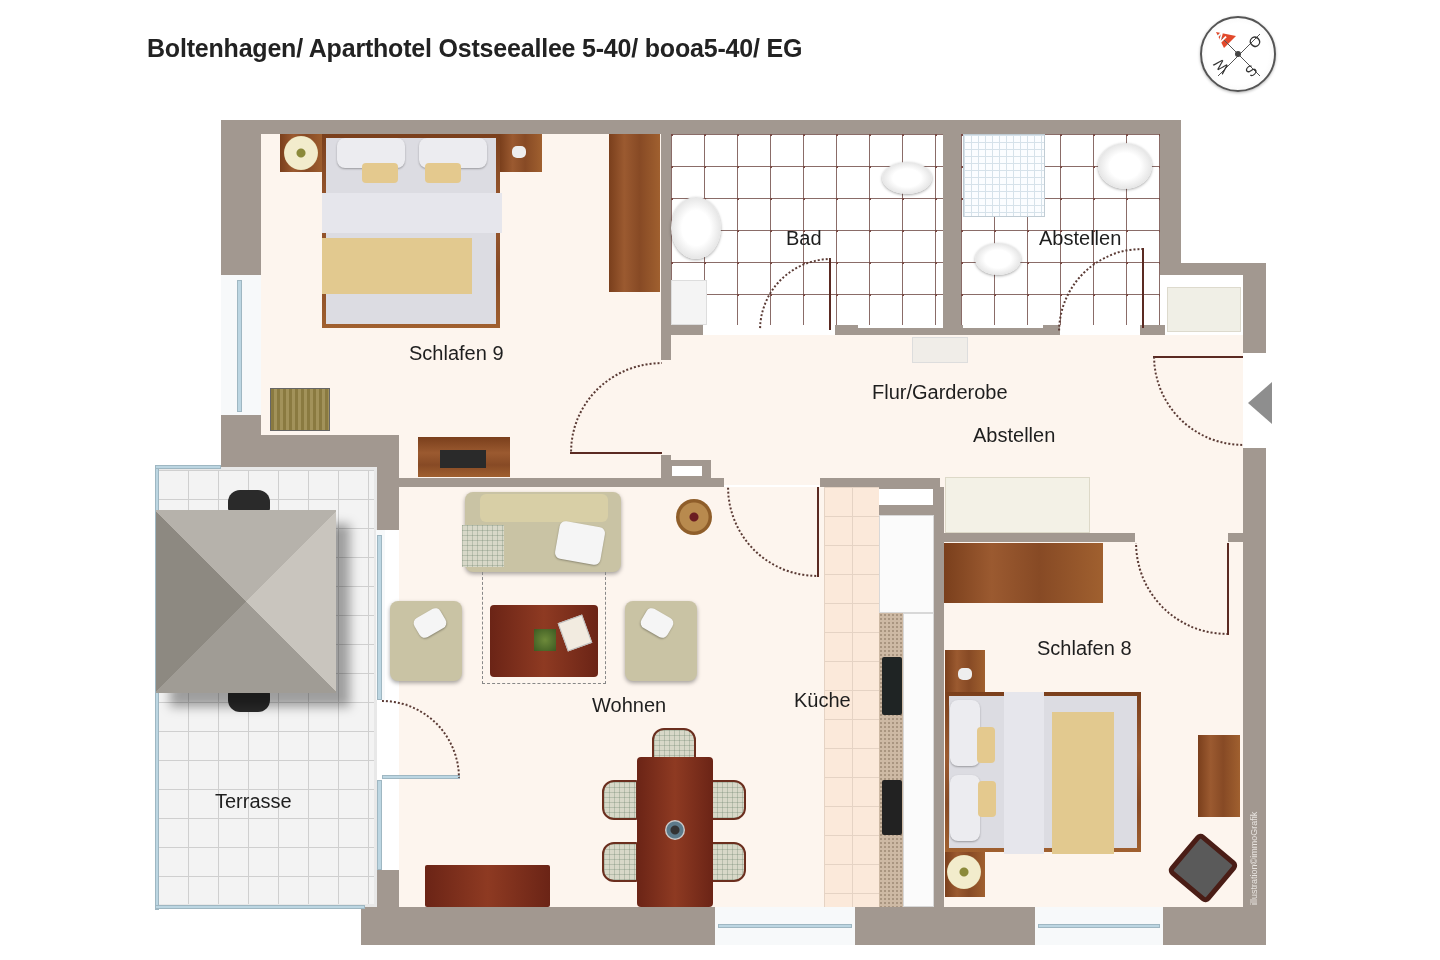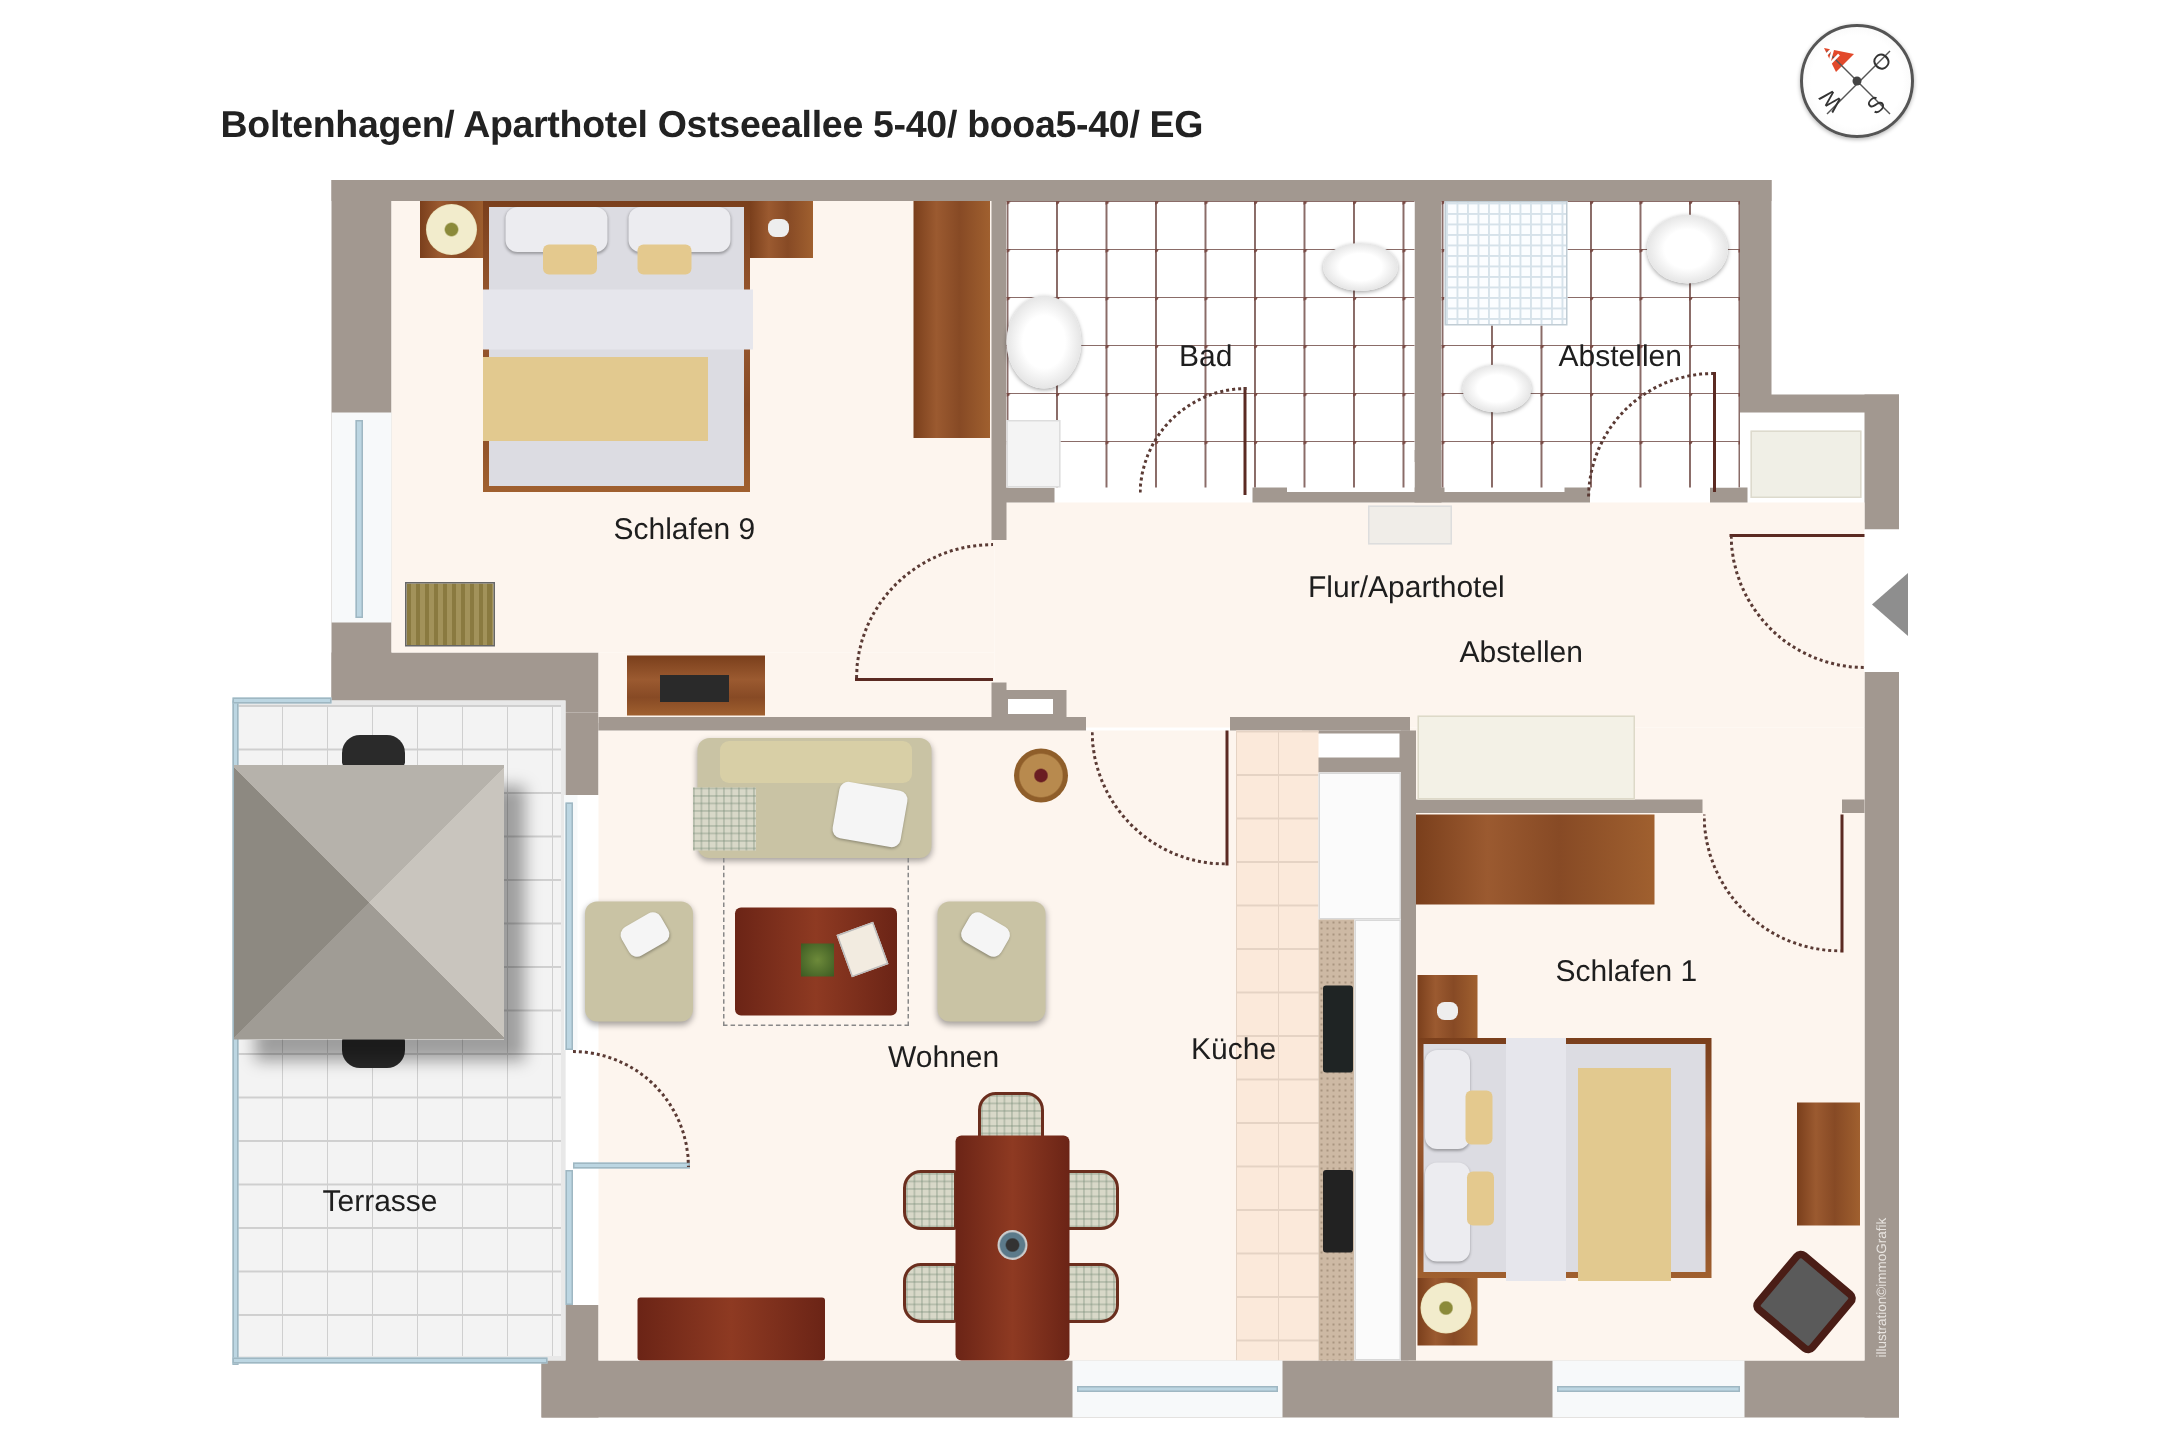--- a/index.html
+++ b/index.html
@@ -1,18 +1,18 @@
 <!DOCTYPE html>
 <html><head>
 <meta charset="utf-8">
 <style>
   html, body { margin:0; padding:0; }
   body { width:1440px; height:960px; background:#ffffff; position:relative; overflow:hidden; font-family:"Liberation Sans", sans-serif; }
   .abs { position:absolute; box-sizing:border-box; }
-  .title { left:147px; top:34px; font-size:25px; font-weight:bold; color:#222; letter-spacing:-0.2px;margin-top:35px; }
+  .title { left:147px; top:34px; font-size:25px; font-weight:bold; color:#222; letter-spacing:-0.2px; }
   .floor { background:#fdf5ee; }
   .wall { background:#a29890; }
   .win { background:#f7f9fa; }
   .winline { background:#bcd6e2; border:1px solid #9fb7c2; }
   .tile-bath {
     background-color:#fff;
     background-image:
       radial-gradient(circle at 0 0, #7a4c46 2.2px, transparent 2.6px),
       linear-gradient(#8a6c68 1px, transparent 1px),
       linear-gradient(90deg, #8a6c68 1px, transparent 1px);
@@ -225,21 +225,21 @@
   <div class="abs" style="left:1004px;top:692px;width:40px;height:162px;background:#e6e6ec;"></div>
   <div class="abs blanket" style="left:1052px;top:712px;width:62px;height:142px;"></div>
   <div class="abs wood" style="left:945px;top:852px;width:40px;height:45px;"></div>
   <div class="abs lamp" style="left:947px;top:855px;width:34px;height:34px;"></div>
   <div class="abs wood" style="left:1198px;top:735px;width:42px;height:82px;"></div>
   <div class="abs" style="left:1177px;top:842px;width:52px;height:52px;background:#5a5a5a;border:5px solid #4a1d16;border-radius:6px;transform:rotate(40deg);"></div>
 
   <div class="abs label" style="left:409px;top:342px;">Schlafen 9</div>
   <div class="abs label" style="left:786px;top:227px;">Bad</div>
   <div class="abs label" style="left:1039px;top:227px;">Abstellen</div>
-  <div class="abs label" style="left:872px;top:381px;">Flur/Aparthotel</div>
+  <div class="abs label" style="left:872px;top:381px;">Flur/Garderobe</div>
   <div class="abs label" style="left:973px;top:424px;">Abstellen</div>
   <div class="abs label" style="left:592px;top:694px;">Wohnen</div>
   <div class="abs label" style="left:794px;top:689px;">Küche</div>
-  <div class="abs label" style="left:1037px;top:637px;">Schlafen 1</div>
+  <div class="abs label" style="left:1037px;top:637px;">Schlafen 8</div>
   <div class="abs label" style="left:215px;top:790px;">Terrasse</div>
 
   <div class="abs" style="left:1194px;top:840px;width:120px;font-size:9px;color:#e8e4e0;transform:rotate(-90deg);white-space:nowrap;">illustration©immoGrafik</div>
 </div>
 
 </body></html>

